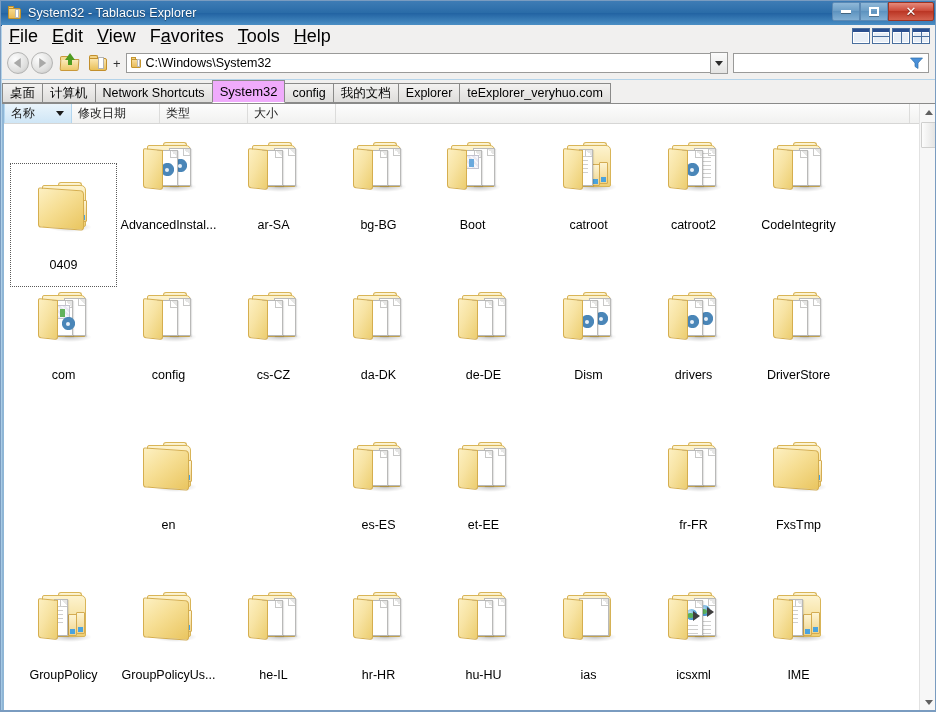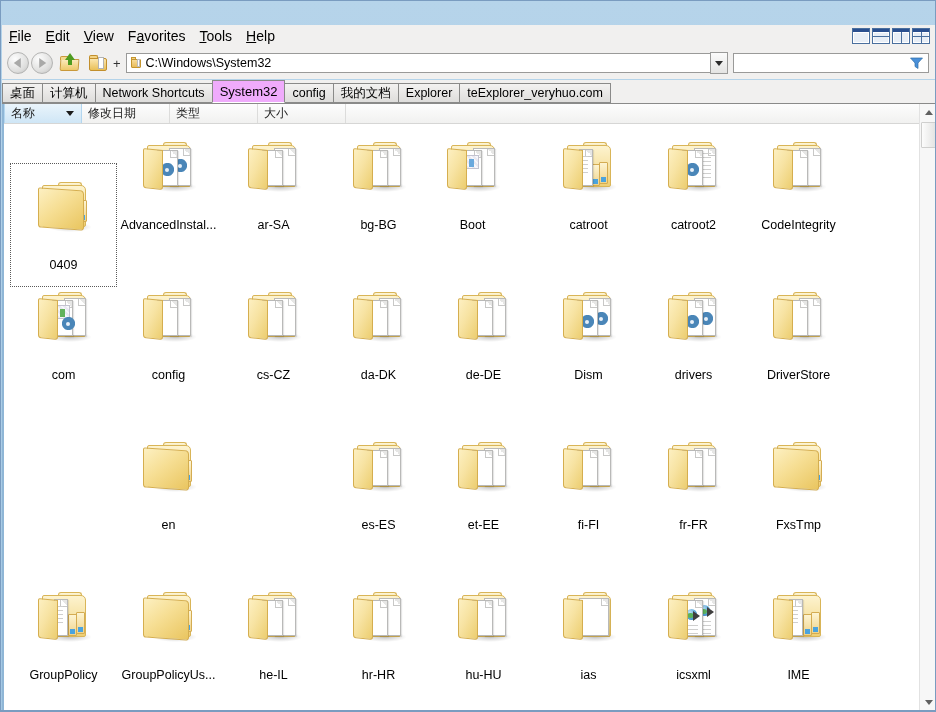--- a/index.html
+++ b/index.html
@@ -63,21 +63,21 @@
   .wbtn .dash{width:10px;height:3px;background:#fff;box-shadow:0 1px 0 rgba(0,0,0,.35);}
   .wbtn .sq{width:10px;height:9px;border:2px solid #fff;box-sizing:border-box;box-shadow:0 1px 0 rgba(0,0,0,.3);}
 
   
   .menubar{
     position:absolute;left:1px;top:24px;width:934px;height:22px;
     background:#f1f0ef;
     display:flex;align-items:center;
   }
   .menuitem{
-    padding:2px 7px;font-size:14px;color:#000;white-space:nowrap;cursor:default;
+    padding:2px 7px;font-size:18px;color:#000;white-space:nowrap;cursor:default;
   }
   .menuitem u{text-decoration:underline;}
   .panebtns{position:absolute;right:6px;top:3px;display:flex;gap:2px;}
   .panebtn{
     width:18px;height:16px;box-sizing:border-box;
     border:1px solid #4a6f9e;
     background:#fff;position:relative;
   }
   .panebtn::before{
     content:"";position:absolute;left:0;top:0;right:0;height:3px;background:#2a4f8f;
@@ -338,20 +338,39 @@
   
   .bottomchrome{
     position:absolute;left:0;bottom:0;width:936px;height:1px;background:#7a9cc0;
   }
 </style>
 </head>
 <body>
 
 <div id="app">
 
+  <div class="titlebar">
+    <div class="title-icon">
+      <div class="ftab"></div>
+        <div class="fbody"></div>
+        <div class="fpage"></div>
+    </div>
+    <div class="title-text">System32 - Tablacus Explorer</div>
+    <div class="winbtns">
+      <div class="wbtn min">
+          <span class="dash"></span>
+        </div>
+      <div class="wbtn max">
+          <span class="sq"></span>
+        </div>
+      <div class="wbtn close">
+          <span>✕</span>
+        </div>
+    </div>
+  </div>
 
   <div class="menubar">
     <div class="menuitem"><u>F</u>ile</div>
     <div class="menuitem"><u>E</u>dit</div>
     <div class="menuitem"><u>V</u>iew</div>
     <div class="menuitem">F<u>a</u>vorites</div>
     <div class="menuitem"><u>T</u>ools</div>
     <div class="menuitem"><u>H</u>elp</div>
 
     <div class="panebtns">
@@ -419,21 +438,21 @@
     <div class="tab active">System32</div>
     <div class="tab">config</div>
     <div class="tab">我的文档</div>
     <div class="tab">Explorer</div>
     <div class="tab">teExplorer_veryhuo.com</div>
   </div>
 
   <div class="listwrap">
 
     <div class="colhdr">
-      <div class="col sorted" style="width:78px">
+      <div class="col sorted" style="width:68px">
         <span>名称</span>
         <span class="sortarrow"></span>
       </div>
       <div class="col" style="width:88px">
         <span>修改日期</span>
       </div>
       <div class="col" style="width:88px">
         <span>类型</span>
       </div>
       <div class="col" style="width:88px">
@@ -833,37 +852,20 @@
                   <span class="corner"></span>
                 </div>
                 <div class="sheet s1">
                   <span class="corner"></span>
                 </div>
               <div class="front"></div>
               </div>
           </div>
           <div class="label">et-EE</div>
         </div>
-        <div class="cell" style="left:532px">
-          <div class="iconbox">
-            <div class="fol">
-                <div class="shadow"></div>
-                <div class="backtab"></div>
-                <div class="back"></div>
-              <div class="sheet s2">
-                  <span class="corner"></span>
-                </div>
-                <div class="sheet s1">
-                  <span class="corner"></span>
-                </div>
-              <div class="front"></div>
-              </div>
-          </div>
-          <div class="label">fi-FI</div>
-        </div>
         <div class="cell" style="left:637px">
           <div class="iconbox">
             <div class="fol">
                 <div class="shadow"></div>
                 <div class="backtab"></div>
                 <div class="back"></div>
               <div class="sheet s2">
                   <span class="corner"></span>
                 </div>
                 <div class="sheet s1">

